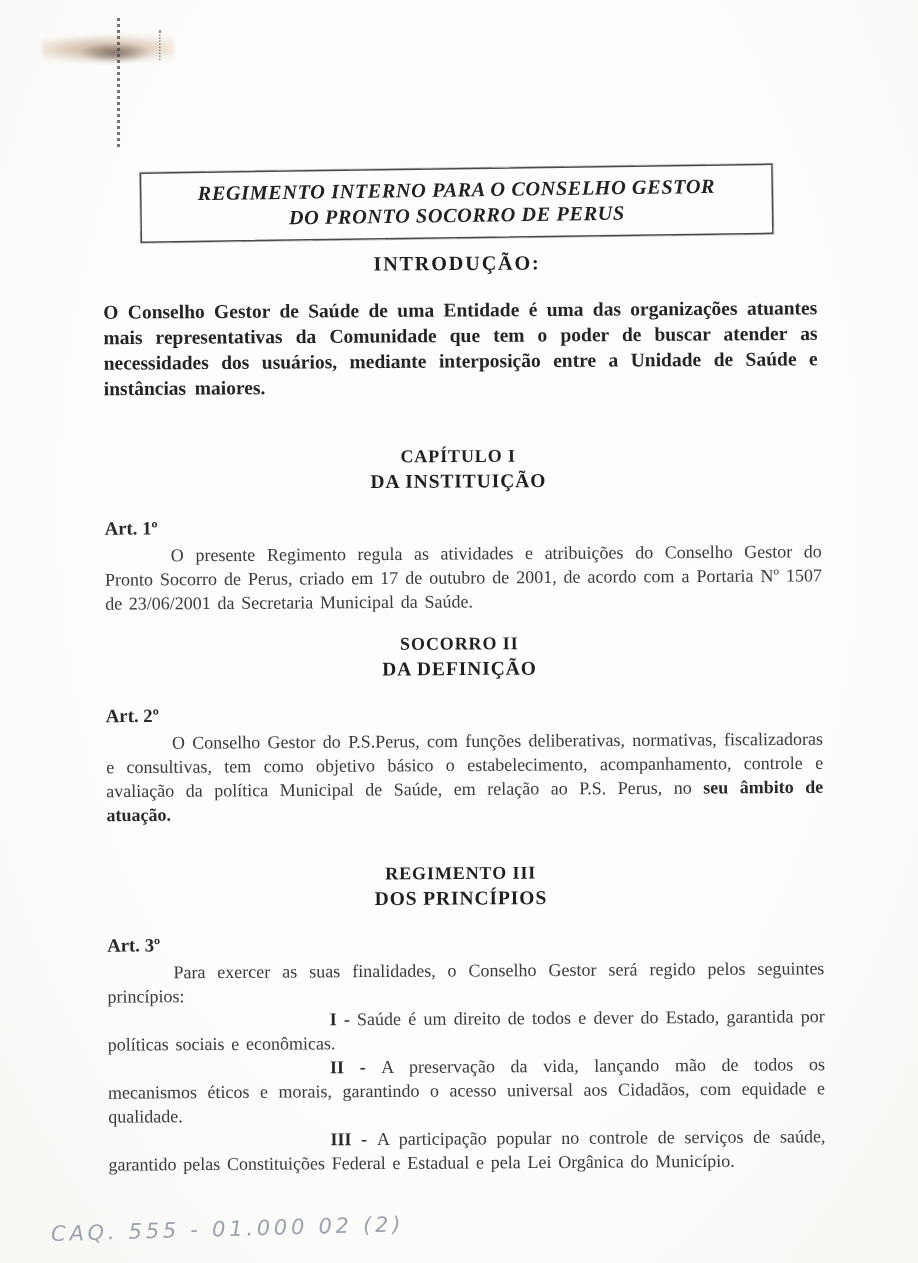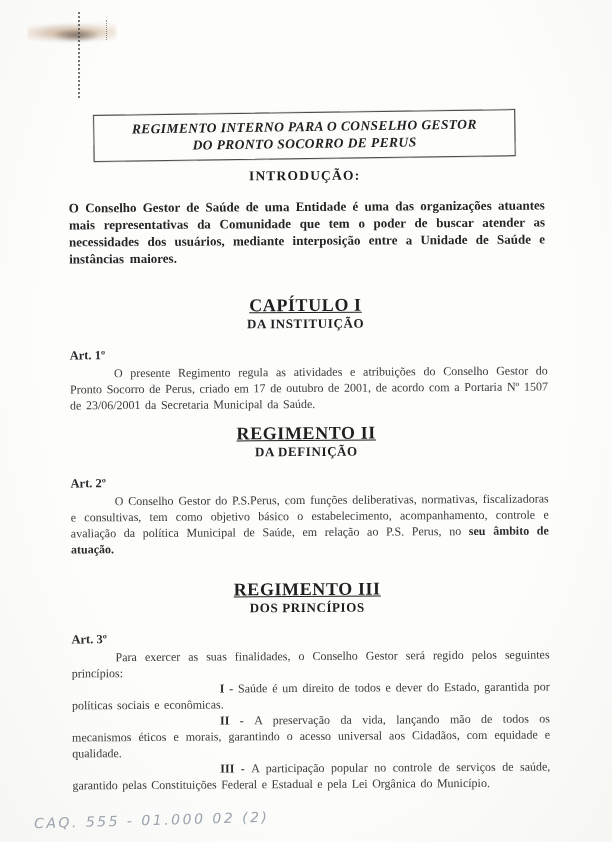--- a/index.html
+++ b/index.html
@@ -56,22 +56,21 @@
 
   .intro-body {
     margin:14px 66px 0 70px;
     text-align:justify;
     font-weight:bold; font-size:13px; line-height:17px;
     word-spacing:2.5px; color:#242424;
   }
 
   .chapter-heading { text-align:center; font-weight:bold; color:#1f1f1f; }
   .chapter-heading .ch-title {
-    display:inline-block; font-size:18px; letter-spacing:0.6px;
-    text-decoration:underline;
+    display:inline-block; font-size:12px; letter-spacing:0.6px;
   }
   .chapter-heading .ch-sub {
     font-size:13px; letter-spacing:0.6px; margin-top:0px;
   }
 
   .article-label {
     margin:15px 0 2px 70px;
     font-weight:bold; font-size:12.5px; color:#2a2a2a;
   }
   .article-body {
@@ -118,21 +117,21 @@
     <p class="intro-body">O Conselho Gestor de Saúde de uma Entidade é uma das organizações atuantes mais representativas da Comunidade que tem o poder de buscar atender as necessidades dos usuários, mediante interposição entre a Unidade de Saúde e instâncias maiores.</p>
 
     <div class="chapter-heading mt-ch1">
       <span class="ch-title">CAPÍTULO I</span>
       <div class="ch-sub">DA INSTITUIÇÃO</div>
     </div>
     <div class="article-label">Art. 1º</div>
     <p class="article-body indent1">O presente Regimento regula as atividades e atribuições do Conselho Gestor do Pronto Socorro de Perus, criado em 17 de outubro de 2001, de acordo com a Portaria Nº 1507 de 23/06/2001 da Secretaria Municipal da Saúde.</p>
 
     <div class="chapter-heading mt-ch2">
-      <span class="ch-title">REGIMENTO II</span>
+      <span class="ch-title">SOCORRO II</span>
       <div class="ch-sub">DA DEFINIÇÃO</div>
     </div>
     <div class="article-label">Art. 2º</div>
     <p class="article-body indent1"><span>O Conselho Gestor do P.S.Perus, com funções deliberativas, normativas, fiscalizadoras e consultivas, tem como objetivo básico o estabelecimento, acompanhamento, controle e avaliação da política Municipal de Saúde, em relação ao P.S. Perus, no</span><span class="bold"> seu âmbito de atuação.</span></p>
 
     <div class="chapter-heading mt-ch3">
       <span class="ch-title">REGIMENTO III</span>
       <div class="ch-sub">DOS PRINCÍPIOS</div>
     </div>
     <div class="article-label">Art. 3º</div>

